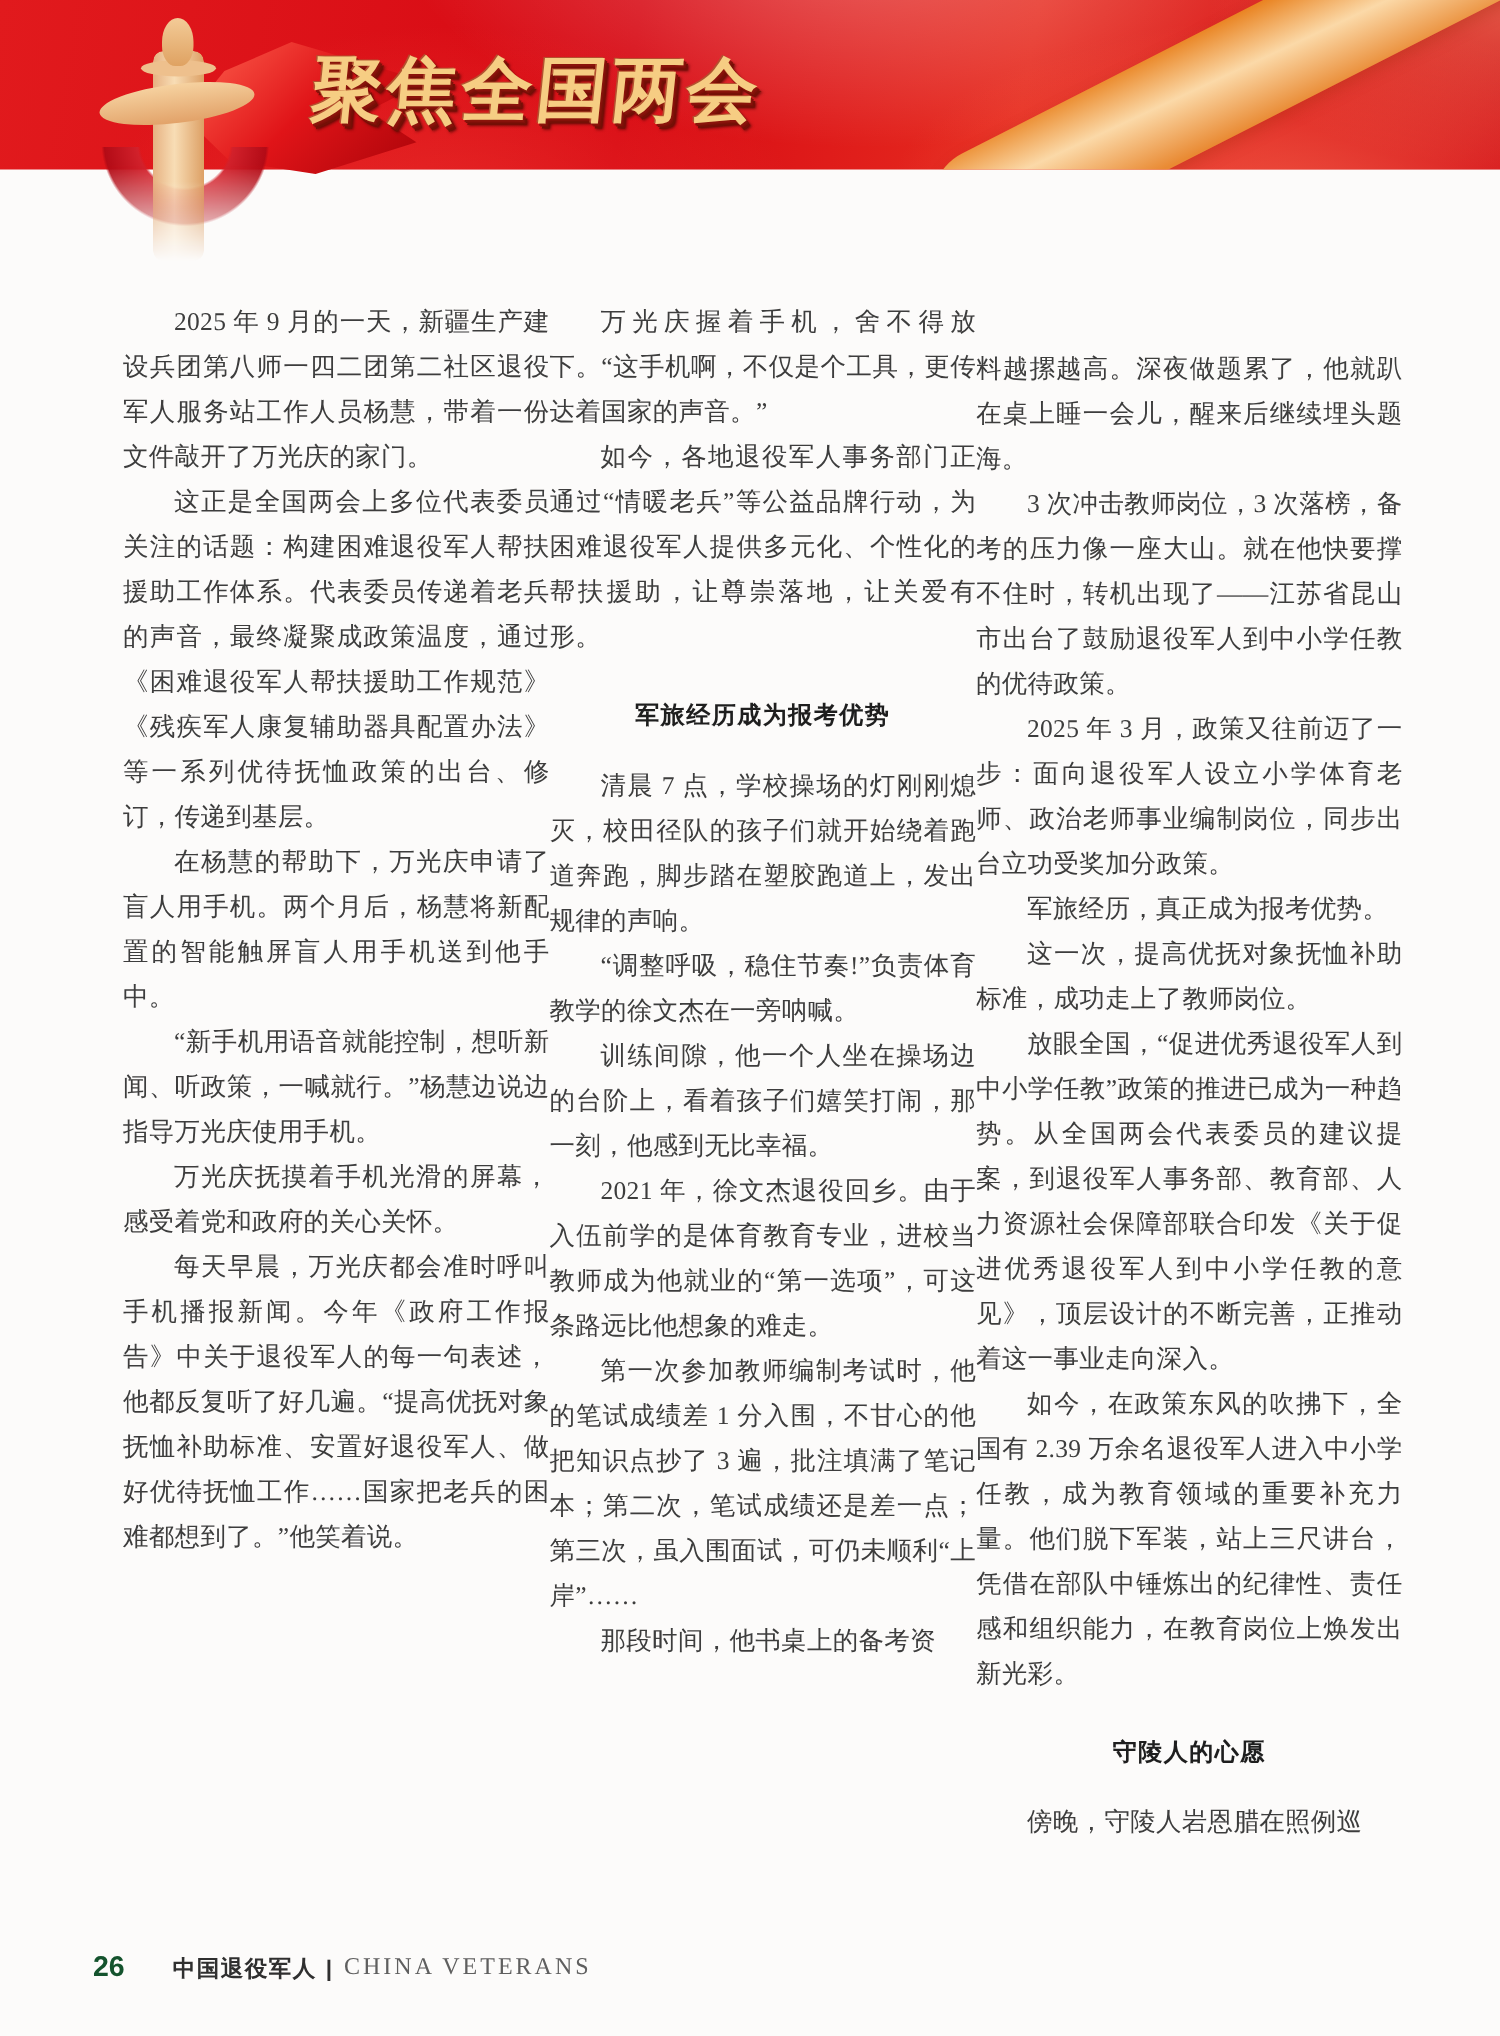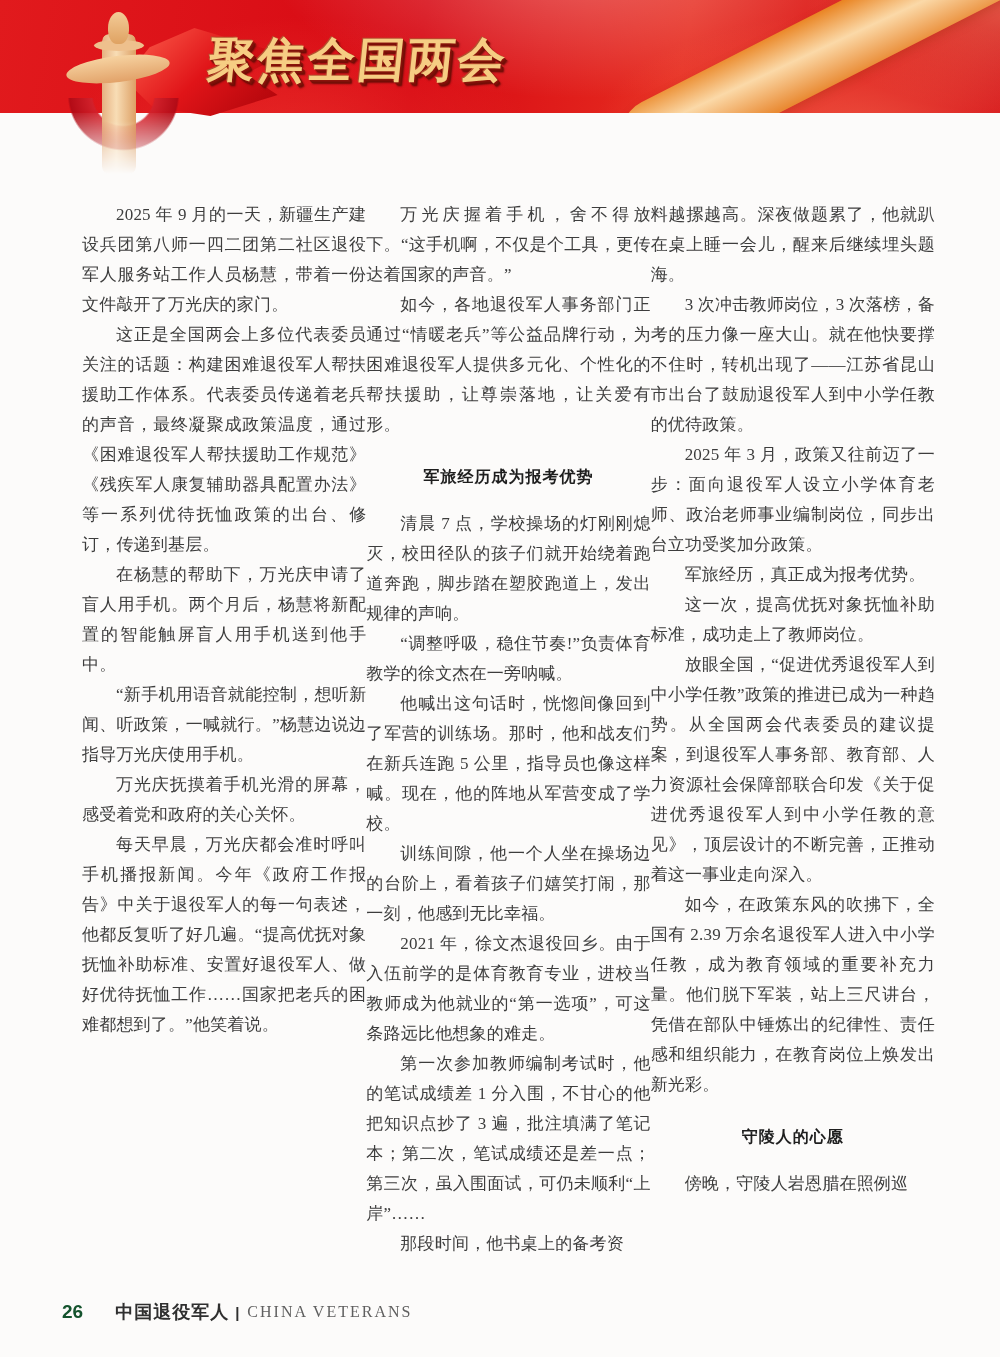--- a/index.html
+++ b/index.html
@@ -75,34 +75,34 @@
   .content{
     position:absolute;top:200px;left:82px;width:853px;height:1075px;
     display:flex;
   }
   .col{flex:1 1 0;overflow:hidden;}
   .col p{
     margin:0;text-indent:2em;text-align:justify;
     font-size:17px;line-height:30px;color:#3d3d3d;
     letter-spacing:0.2px;
   }
-  .col p.no-indent{text-indent:0;}
+  .col p.no-indent{text-indent:0;margin-top:31px;}
   .col h2{
     margin:27px 0 21px;text-align:center;
     font-family:"Liberation Sans","DejaVu Sans",sans-serif;
     font-size:16px;font-weight:700;color:#1e1e1e;letter-spacing:1px;
   }
   
   .footer{
     position:absolute;left:62px;top:1300px;height:24px;
     display:flex;align-items:center;
     font-family:"Liberation Sans","DejaVu Sans",sans-serif;
   }
   .page-num{font-size:19px;font-weight:700;color:#14532d;margin-right:32px;}
-  .mag-cn{font-size:18px;font-weight:700;color:#2f2f2f;letter-spacing:1px;}
+  .mag-cn{font-size:15px;font-weight:700;color:#2f2f2f;letter-spacing:1px;}
   .mag-divider{font-size:15px;font-weight:700;color:#2f2f2f;margin:0 8px 0 6px;}
   .mag-en{
     font-family:"Liberation Serif","DejaVu Serif",serif;
     font-size:16px;color:#5f5f5f;letter-spacing:2px;
   }
 </style>
 </head>
 <body>
 
 <div class="page">
@@ -130,21 +130,20 @@
         <p>“新手机用语音就能控制，想听新闻、听政策，一喊就行。”杨慧边说边指导万光庆使用手机。</p>
         <p>万光庆抚摸着手机光滑的屏幕，感受着党和政府的关心关怀。</p>
         <p>每天早晨，万光庆都会准时呼叫手机播报新闻。今年《政府工作报告》中关于退役军人的每一句表述，他都反复听了好几遍。“提高优抚对象抚恤补助标准、安置好退役军人、做好优待抚恤工作……国家把老兵的困难都想到了。”他笑着说。</p>
       </div>
     <div class="col">
         <p>万光庆握着手机，舍不得放下。“这手机啊，不仅是个工具，更传达着国家的声音。”</p>
         <p>如今，各地退役军人事务部门正通过“情暖老兵”等公益品牌行动，为困难退役军人提供多元化、个性化的帮扶援助，让尊崇落地，让关爱有形。</p>
         <h2>军旅经历成为报考优势</h2>
         <p>清晨 7 点，学校操场的灯刚刚熄灭，校田径队的孩子们就开始绕着跑道奔跑，脚步踏在塑胶跑道上，发出规律的声响。</p>
         <p>“调整呼吸，稳住节奏!”负责体育教学的徐文杰在一旁呐喊。</p>
-        <p>他喊出这句话时，恍惚间像回到了军营的训练场。那时，他和战友们在新兵连跑 5 公里，指导员也像这样喊。现在，他的阵地从军营变成了学校。</p>
         <p>训练间隙，他一个人坐在操场边的台阶上，看着孩子们嬉笑打闹，那一刻，他感到无比幸福。</p>
         <p>2021 年，徐文杰退役回乡。由于入伍前学的是体育教育专业，进校当教师成为他就业的“第一选项”，可这条路远比他想象的难走。</p>
         <p>第一次参加教师编制考试时，他的笔试成绩差 1 分入围，不甘心的他把知识点抄了 3 遍，批注填满了笔记本；第二次，笔试成绩还是差一点；第三次，虽入围面试，可仍未顺利“上岸”……</p>
         <p>那段时间，他书桌上的备考资</p>
       </div>
     <div class="col">
         <p class="no-indent">料越摞越高。深夜做题累了，他就趴在桌上睡一会儿，醒来后继续埋头题海。</p>
         <p>3 次冲击教师岗位，3 次落榜，备考的压力像一座大山。就在他快要撑不住时，转机出现了——江苏省昆山市出台了鼓励退役军人到中小学任教的优待政策。</p>
         <p>2025 年 3 月，政策又往前迈了一步：面向退役军人设立小学体育老师、政治老师事业编制岗位，同步出台立功受奖加分政策。</p>
         <p>军旅经历，真正成为报考优势。</p>

